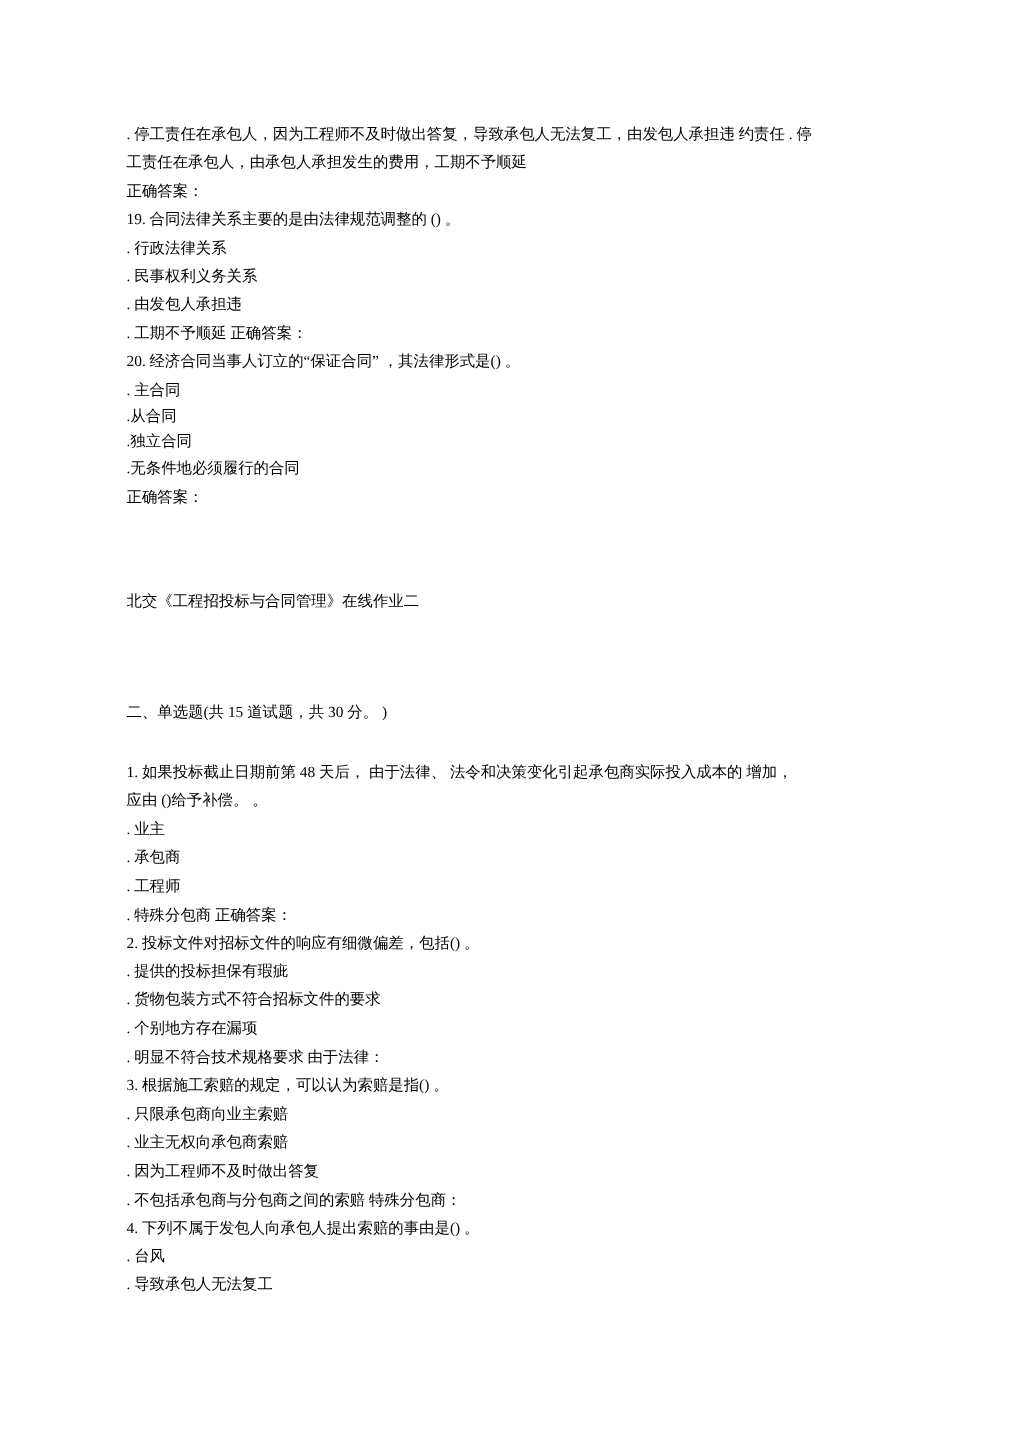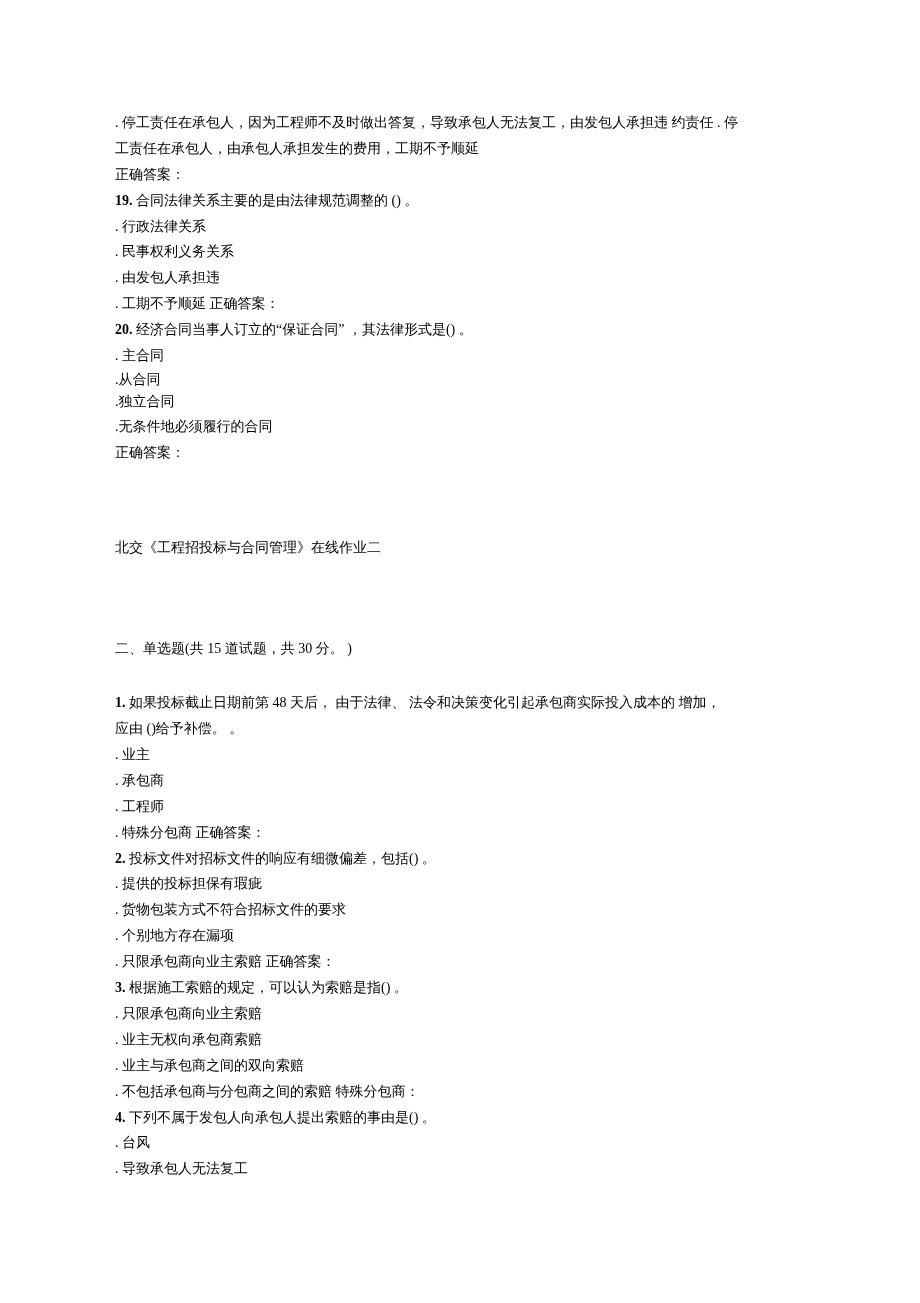--- a/index.html
+++ b/index.html
@@ -23,21 +23,20 @@
       height: 12px;
     }
     .spacer-large {
       height: 70px;
     }
     .spacer-mid {
       height: 75px;
     }
     .num {
       display: inline-block;
-      font-weight: bold;
     }
   </style>
 </head>
 <body>
 
 <div class="line">. 停工责任在承包人，因为工程师不及时做出答复，导致承包人无法复工，由发包人承担违  约责任  . 停</div>
 <div class="line">工责任在承包人，由承包人承担发生的费用，工期不予顺延</div>
 <div class="line">正确答案：</div>
 
 <div class="line"><span class="num">19.</span><span>     合同法律关系主要的是由法律规范调整的  () 。</span></div>
@@ -68,23 +67,23 @@
 <div class="line">应由 ()给予补偿。  。</div>
 <div class="line">. 业主</div>
 <div class="line">. 承包商</div>
 <div class="line">. 工程师</div>
 <div class="line">. 特殊分包商  正确答案：</div>
 
 <div class="line"><span class="num">2.</span><span>     投标文件对招标文件的响应有细微偏差，包括() 。</span></div>
 <div class="line">. 提供的投标担保有瑕疵</div>
 <div class="line">. 货物包装方式不符合招标文件的要求</div>
 <div class="line">. 个别地方存在漏项</div>
-<div class="line">. 只限承包商向业主索赔  正确答案：</div>
+<div class="line">. 明显不符合技术规格要求  由于法律：</div>
 
 <div class="line"><span class="num">3.</span><span>     根据施工索赔的规定，可以认为索赔是指() 。</span></div>
 <div class="line">. 只限承包商向业主索赔</div>
 <div class="line">. 业主无权向承包商索赔</div>
-<div class="line">. 业主与承包商之间的双向索赔</div>
+<div class="line">. 因为工程师不及时做出答复</div>
 <div class="line">. 不包括承包商与分包商之间的索赔  特殊分包商：</div>
 
 <div class="line"><span class="num">4.</span><span>     下列不属于发包人向承包人提出索赔的事由是() 。</span></div>
 <div class="line">. 台风</div>
 <div class="line">. 导致承包人无法复工</div>
 
 </body></html>

